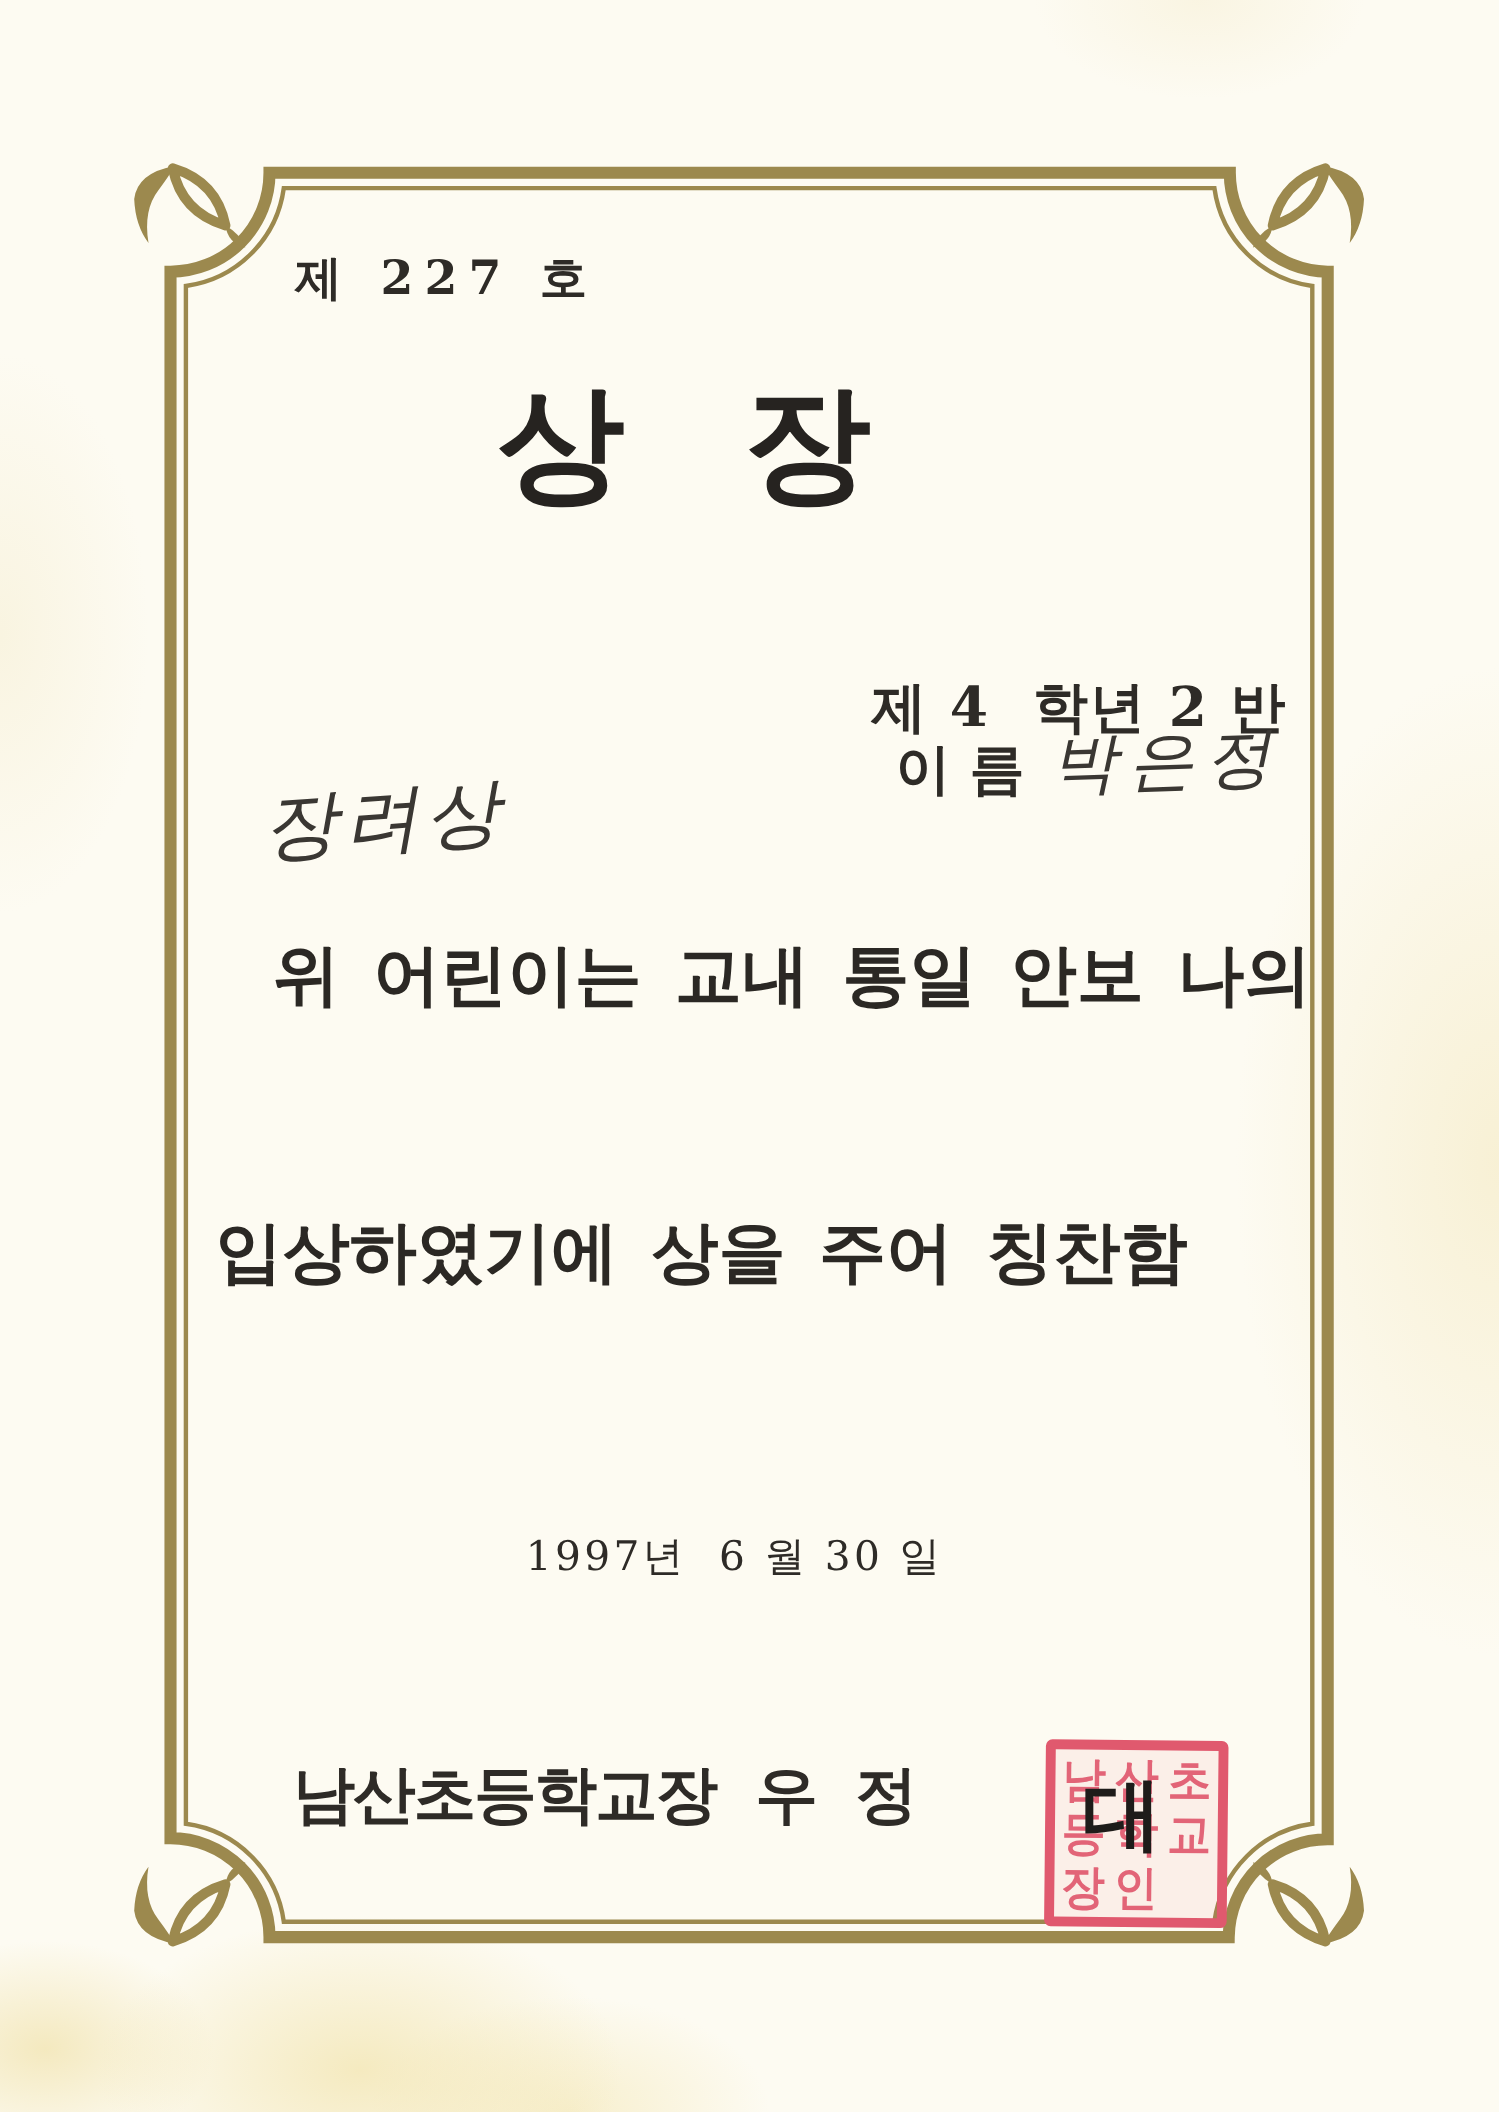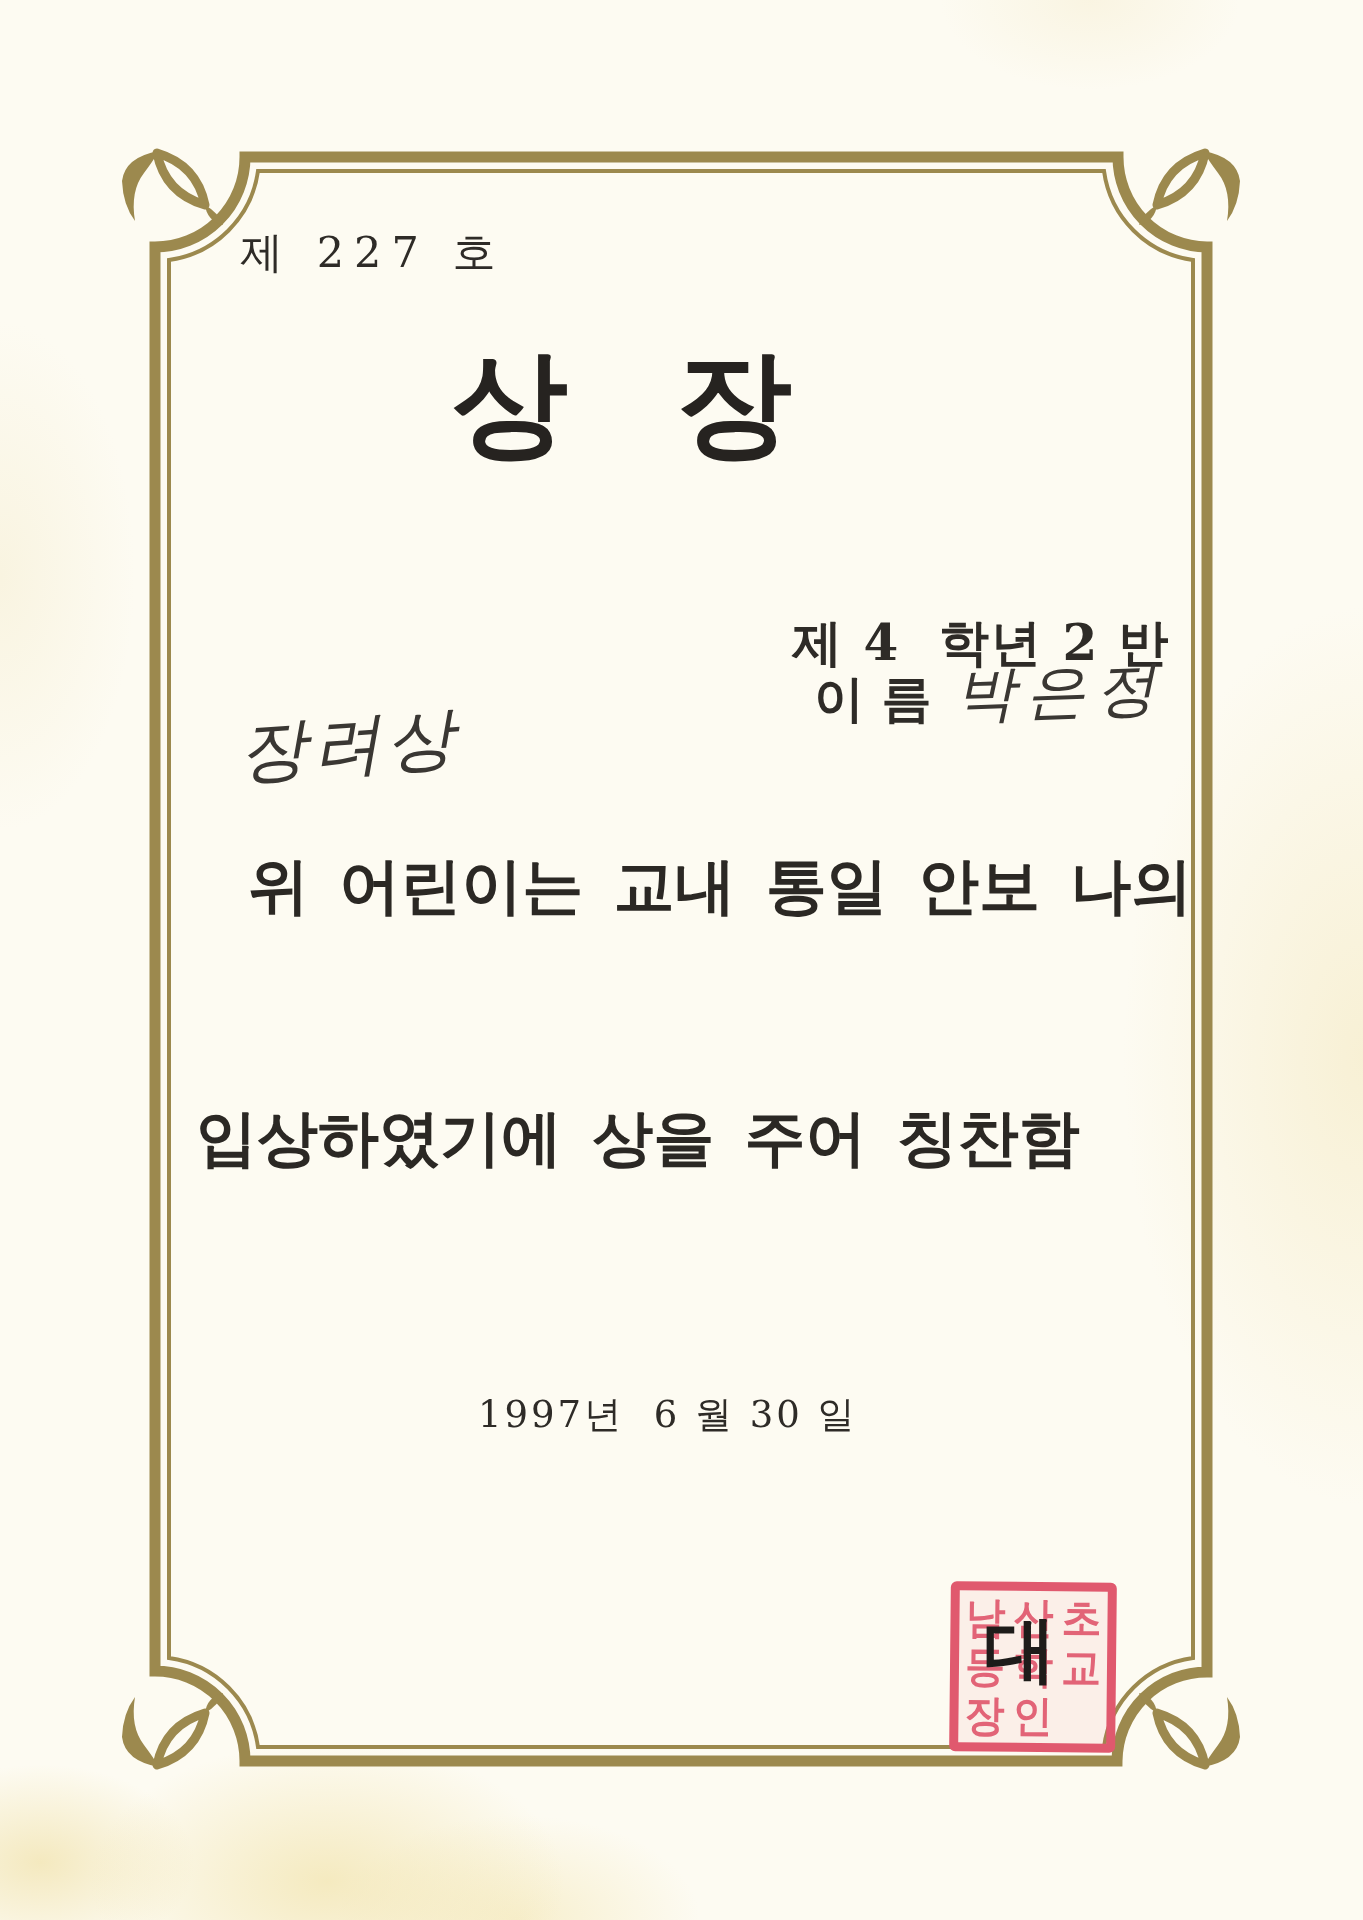--- a/index.html
+++ b/index.html
@@ -17,21 +17,21 @@
       radial-gradient(180px 340px at 0% 30%, rgba(245,237,207,.5), rgba(245,237,207,0) 75%),
       radial-gradient(200px 120px at 80% 0%, rgba(246,238,210,.5), rgba(246,238,210,0) 75%),
       #fdfbf2;
   }
   svg.frame{position:absolute;left:0;top:0;}
   .gold-thick{fill:none;stroke:#9c894e;stroke-width:11px;}
   .gold-thin{fill:none;stroke:#9c894e;stroke-width:4px;}
   .leaf-hollow{fill:none;stroke:#9c894e;stroke-width:9px;stroke-linejoin:round;}
   .leaf-solid{fill:#9c894e;stroke:none;}
   .txt{position:absolute;color:#2e2b27;white-space:pre;}
-  .cert-number{left:240px;top:224px;font-size:43px;letter-spacing:10px;font-weight:normal;}
+  .cert-number{left:268px;top:224px;font-size:43px;letter-spacing:10px;font-weight:bold;}
   .title-row{position:absolute;left:452px;top:326px;display:flex;gap:108px;color:#262320;
              font-size:116px;font-weight:bold;}
   .class-line{left:792px;top:610px;font-size:50px;font-weight:bold;letter-spacing:2px;}
   .name-line{left:814px;top:656px;font-size:50px;font-weight:bold;}
   .name-hand{font-size:60px;font-weight:normal;font-style:italic;letter-spacing:10px;
              color:#3a3733;position:relative;top:-4px;left:24px;transform:rotate(-2deg);display:inline-block;}
   .award-name{left:238px;top:700px;font-size:68px;font-style:italic;color:#3a3733;
               letter-spacing:6px;transform:rotate(-4deg);}
   .body-line{font-size:61px;font-weight:bold;color:#2b2824;letter-spacing:0px;word-spacing:9px;}
   .body-1{left:248px;top:846px;}
@@ -91,20 +91,21 @@
 
   <div class="txt name-line"><span>이 름</span><span class="name-hand">박은정</span></div>
 
   <div class="txt award-name">장려상</div>
 
   <div class="txt body-line body-1">위 어린이는 교내 통일 안보 나의</div>
   <div class="txt body-line body-3">입상하였기에 상을 주어 칭찬함</div>
 
   <div class="txt date-line">1997년  6 월 30 일</div>
 
+  <div class="txt issuer-line">남산초등학교장  우  정</div>
 
   <div class="seal">
 
   <span class="seal-char">남</span>
       <span class="seal-char">산</span>
       <span class="seal-char">초</span>
       <span class="seal-char">등</span>
       <span class="seal-char">학</span>
       <span class="seal-char">교</span>
       <span class="seal-char">장</span>

